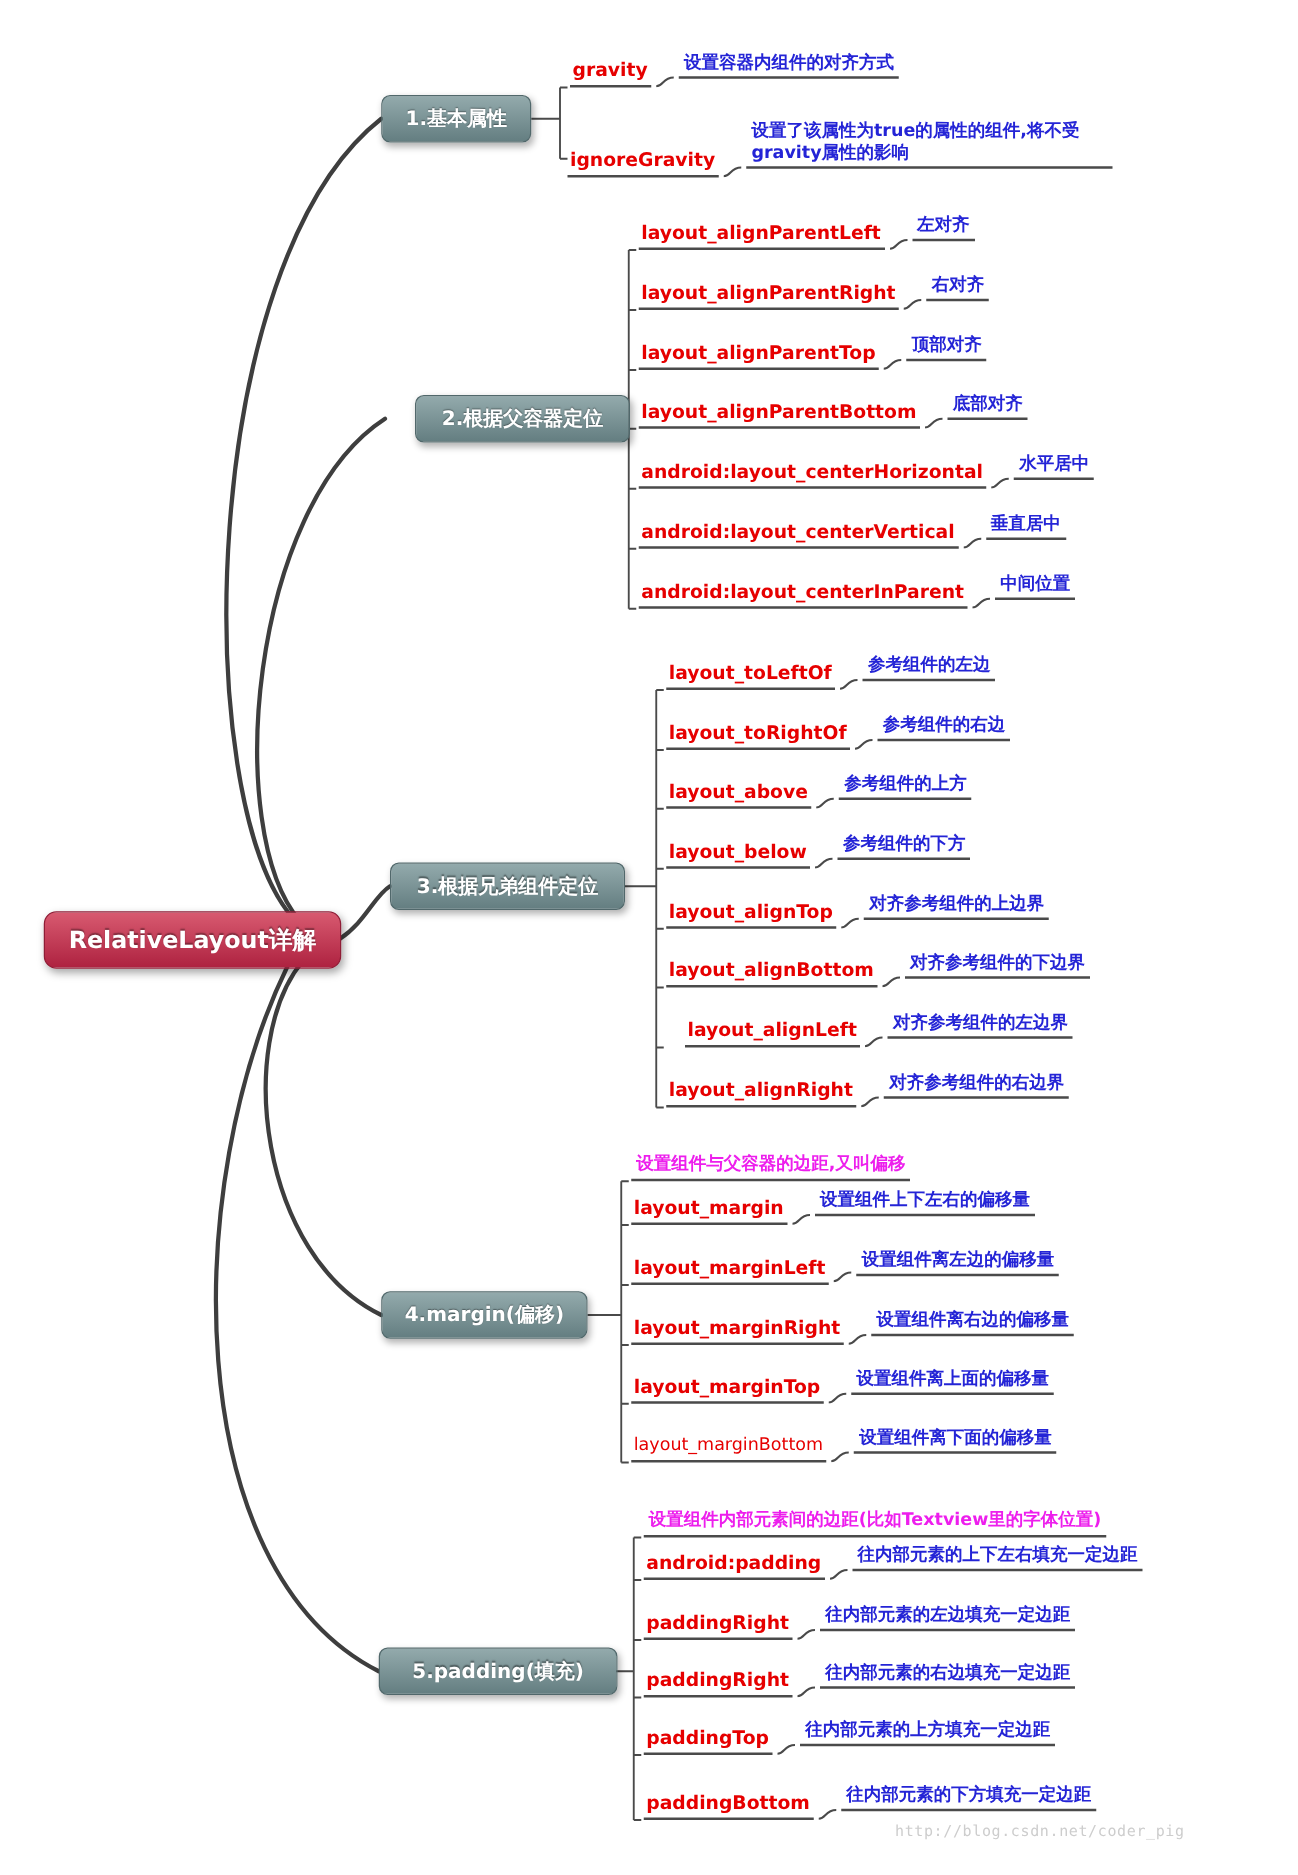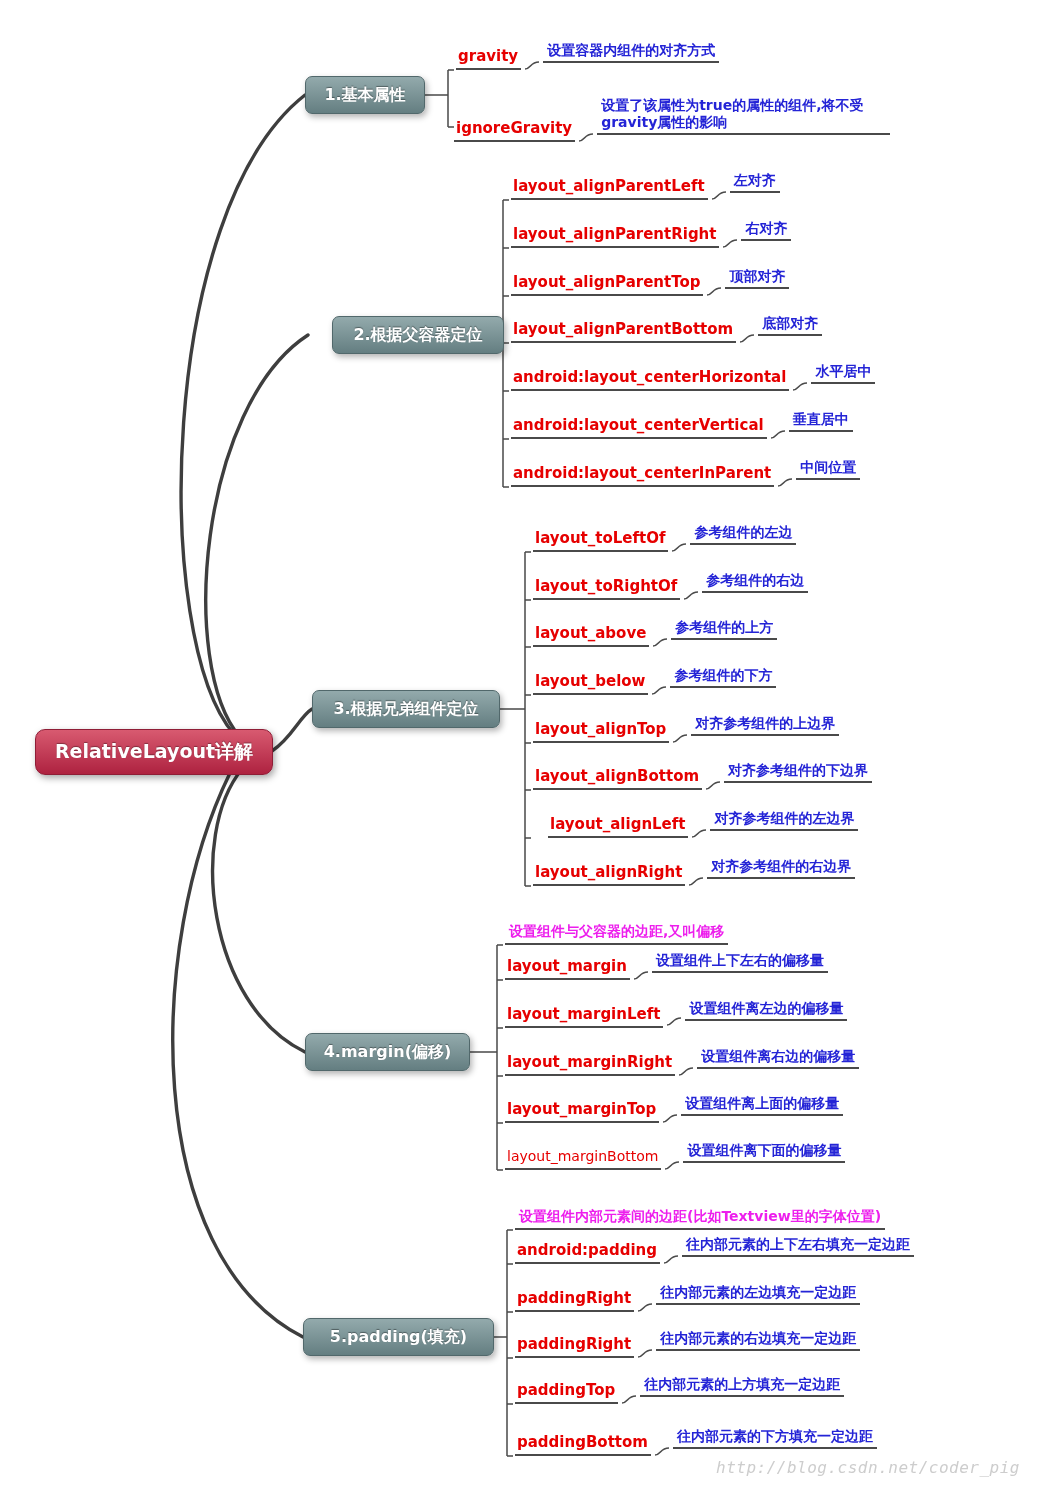--- a/index.html
+++ b/index.html
@@ -44,23 +44,22 @@
     position:relative; top:-7px;
   }
   .desc.wrap{white-space:normal; width:285px; line-height:17px;}
   .note{
     position:absolute; z-index:1; white-space:nowrap;
     color:var(--note_magenta,#ed1eed); font-weight:bold; font-size:14px; line-height:19px;
     border-bottom:2px solid #4a4a4a; padding:0 4px 2px;
   }
   .watermark{
     position:absolute; z-index:1; left:716px; top:1458px;
-    color:#cdcdcd; font-size:16px; letter-spacing:0.5px;
+    color:#cdcdcd; font-size:12px; letter-spacing:0.5px;
     font-family:"DejaVu Sans Mono","Liberation Mono",monospace;
-    font-style:italic;
   }
 </style>
 </head>
 <body>
 
 <div class="canvas">
 
   <svg class="connector-svg" width="1038" height="1500" viewBox="0 0 1038 1500">
     <g stroke="#3e3e3e" stroke-width="3.4" fill="none" stroke-linecap="round">
       <path d="M234 734 C152 640 158 210 305 95"></path>

